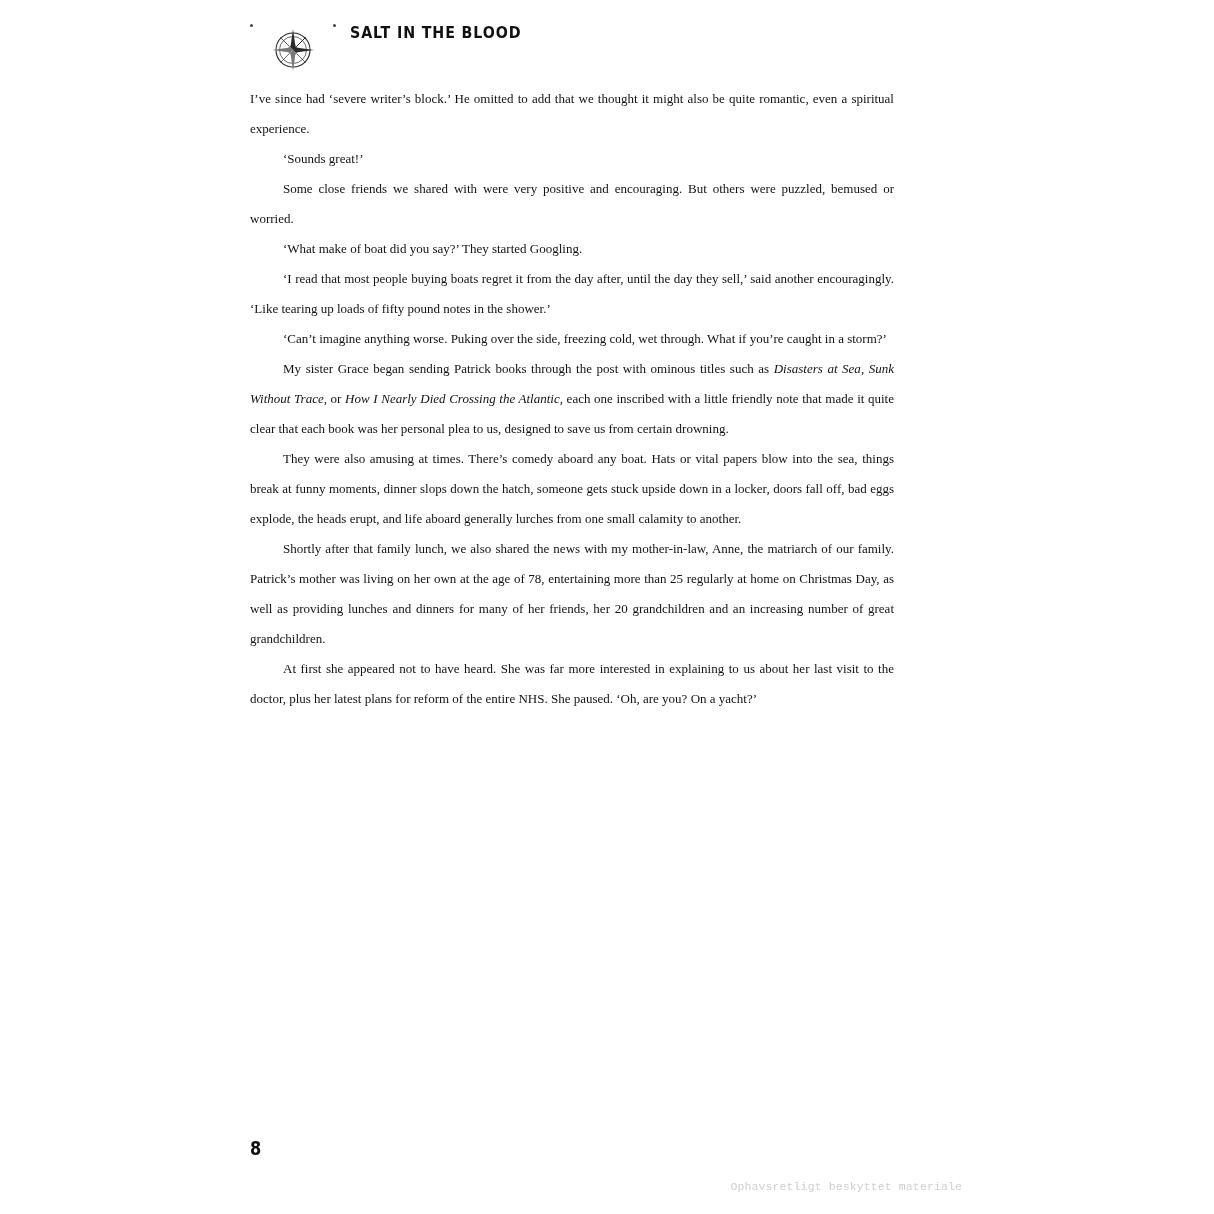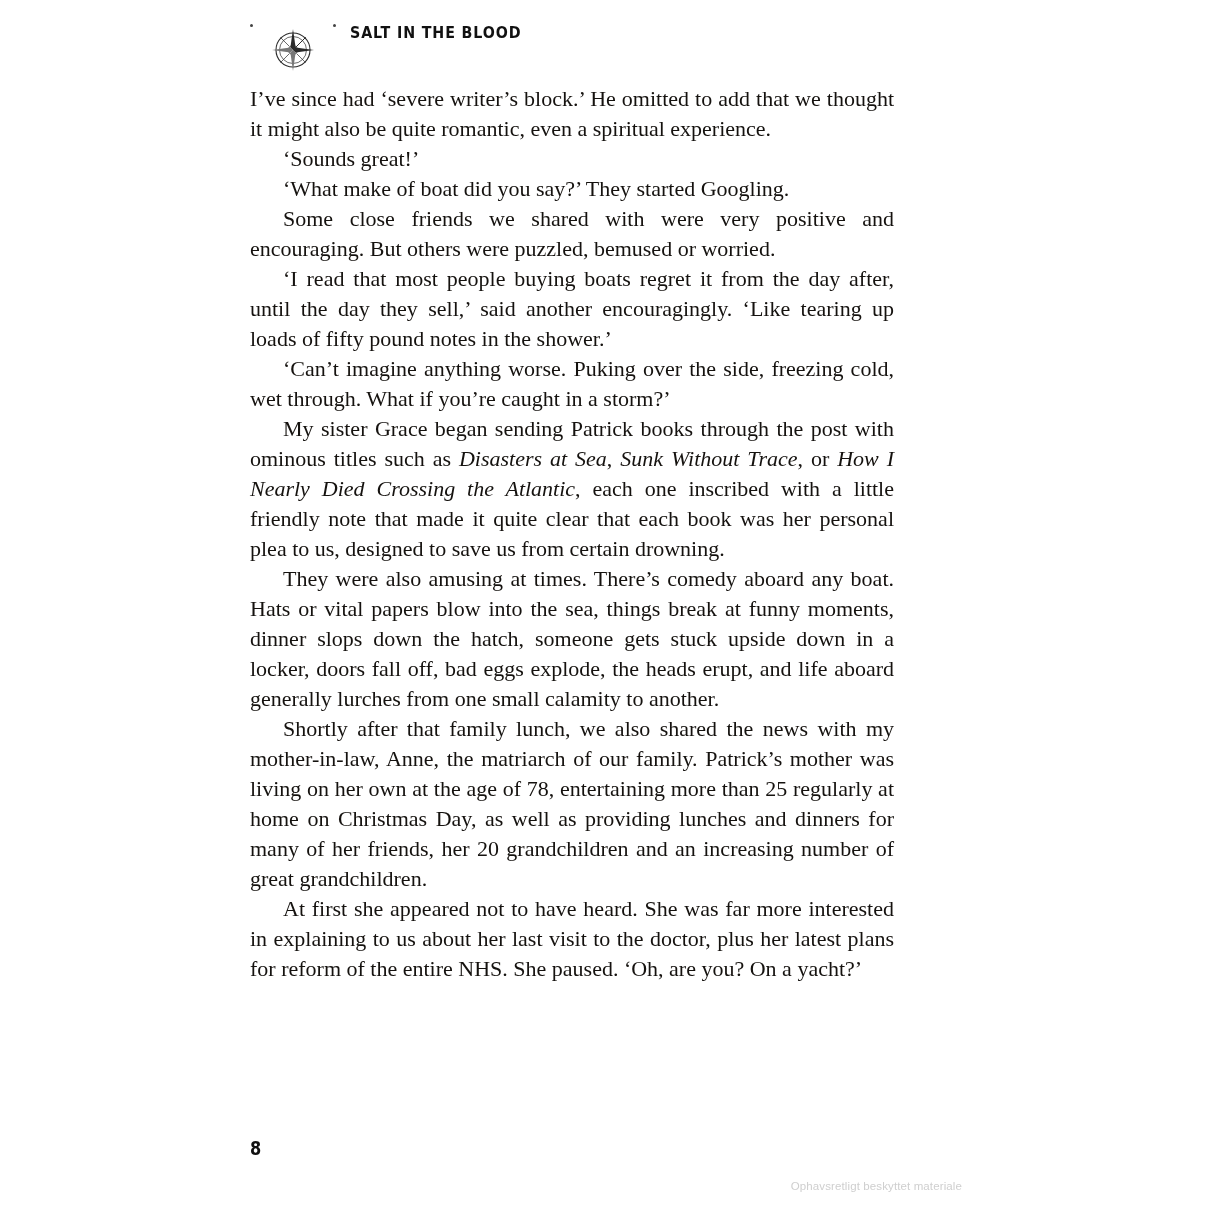--- a/index.html
+++ b/index.html
@@ -52,21 +52,21 @@
     border-radius: 50%;
     background: #444;
     flex: 0 0 3px;
   }
   
   .body-text {
     position: absolute;
     left: 250px;
     top: 84px;
     width: 644px;
-    font-size: 22px;
+    font-size: 13px;
     line-height: 30px;
     text-align: justify;
     color: #15120f;
   }
   .body-text p {
     margin: 0;
     text-indent: 0;
   }
   .body-text p.ind {
     text-indent: 33px;
@@ -84,21 +84,21 @@
     font-size: 19px;
     color: #111111;
     transform: scaleX(0.85);
     transform-origin: left center;
   }
   
   .watermark {
     position: absolute;
     right: 252px;
     top: 1180px;
-    font-family: Liberation Sans, sans-serif;
+    font-family: Liberation Mono, monospace;
     font-size: 11.5px;
     color: #cfcfcf;
     letter-spacing: 0.01em;
     white-space: nowrap;
   }
 </style>
 </head>
 <body>
 
 <div class="page">
@@ -121,22 +121,22 @@
         <line x1="38.5" y1="38.5" x2="29.6" y2="29.6" stroke="#2a2a2a" stroke-width="0.7"></line>
       </svg>
     </span>
     <span class="dot-right"></span>
     <span class="runhead-title">SALT IN THE BLOOD</span>
   </div>
 
   <div class="body-text">
       <p class=""><span>I’ve since had ‘severe writer’s block.’ He omitted to add that we thought it might also be quite romantic, even a spiritual experience.</span></p>
       <p class="ind"><span>‘Sounds great!’</span></p>
+      <p class="ind"><span>Some close friends we shared with were very positive and encouraging. But others were puzzled, bemused or worried.</span></p>
       <p class="ind"><span>‘What make of boat did you say?’ They started Googling.</span></p>
-      <p class="ind"><span>Some close friends we shared with were very positive and encouraging. But others were puzzled, bemused or worried.</span></p>
       <p class="ind"><span>‘I read that most people buying boats regret it from the day after, until the day they sell,’ said another encouragingly. ‘Like tearing up loads of fifty pound notes in the shower.’</span></p>
       <p class="ind"><span>‘Can’t imagine anything worse. Puking over the side, freezing cold, wet through. What if you’re caught in a storm?’</span></p>
       <p class="ind"><span>My sister Grace began sending Patrick books through the post with ominous titles such as </span><i>Disasters at Sea</i><span>, </span><i>Sunk Without Trace</i><span>, or </span><i>How I Nearly Died Crossing the Atlantic</i><span>, each one inscribed with a little friendly note that made it quite clear that each book was her personal plea to us, designed to save us from certain drowning.</span></p>
       <p class="ind"><span>They were also amusing at times. There’s comedy aboard any boat. Hats or vital papers blow into the sea, things break at funny moments, dinner slops down the hatch, someone gets stuck upside down in a locker, doors fall off, bad eggs explode, the heads erupt, and life aboard generally lurches from one small calamity to another.</span></p>
       <p class="ind"><span>Shortly after that family lunch, we also shared the news with my mother-in-law, Anne, the matriarch of our family. Patrick’s mother was living on her own at the age of 78, entertaining more than 25 regularly at home on Christmas Day, as well as providing lunches and dinners for many of her friends, her 20 grandchildren and an increasing number of great grandchildren.</span></p>
       <p class="ind"><span>At first she appeared not to have heard. She was far more interested in explaining to us about her last visit to the doctor, plus her latest plans for reform of the entire NHS. She paused. ‘Oh, are you? On a yacht?’</span></p>
     </div>
 
   <div class="folio">8</div>
 

